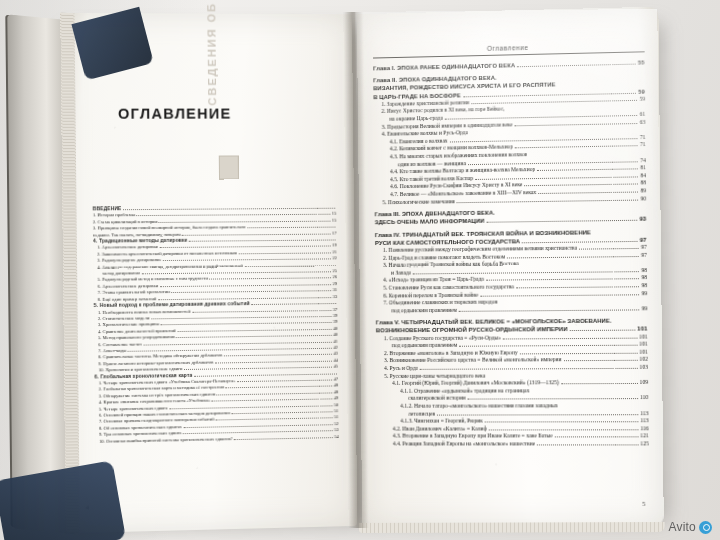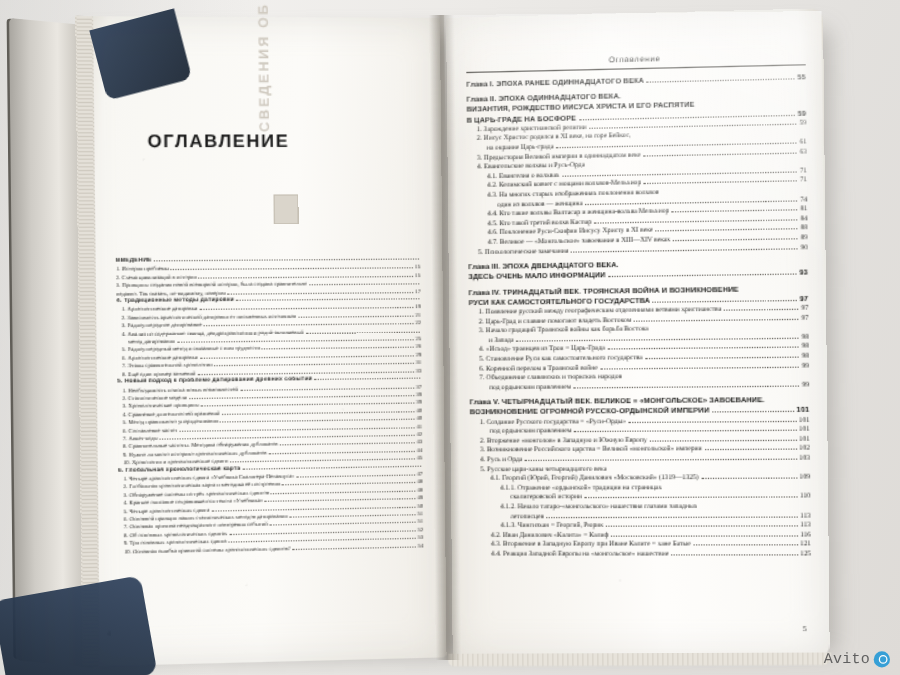--- a/index.html
+++ b/index.html
@@ -303,21 +303,21 @@
     position: absolute;
     right: 8px;
     bottom: 6px;
     display: flex;
     align-items: center;
     gap: 3px;
     z-index: 20;
     opacity: .96;
   }
   .wm-text {
-    font-family: Liberation Mono, monospace;
+    font-family: Liberation Sans, sans-serif;
     font-size: 12px;
     color: #5b5b5b;
     letter-spacing: .2px;
   }
   .wm-dot {
     width: 13px; height: 13px;
     border-radius: 50%;
     background: #2f9dd6;
     position: relative;
   }

